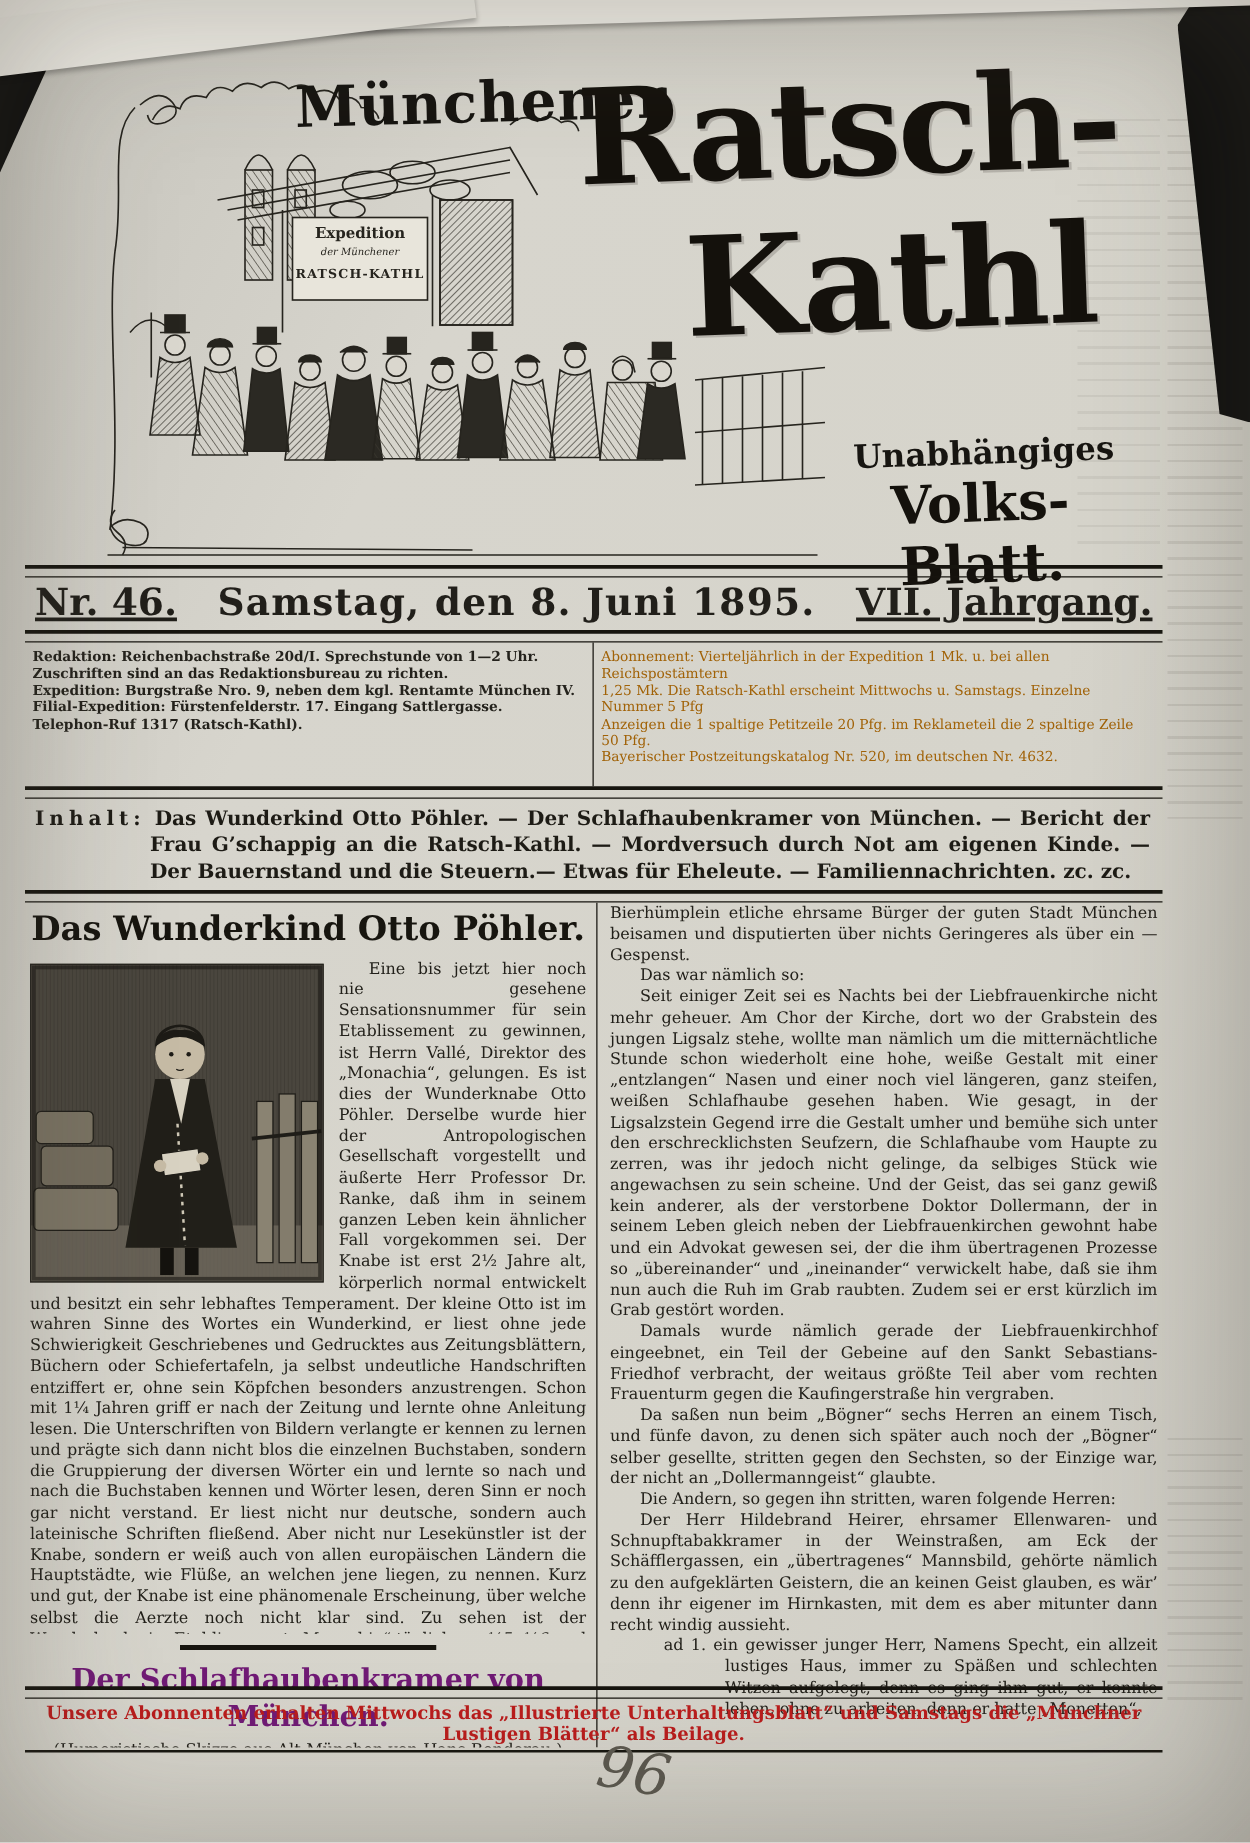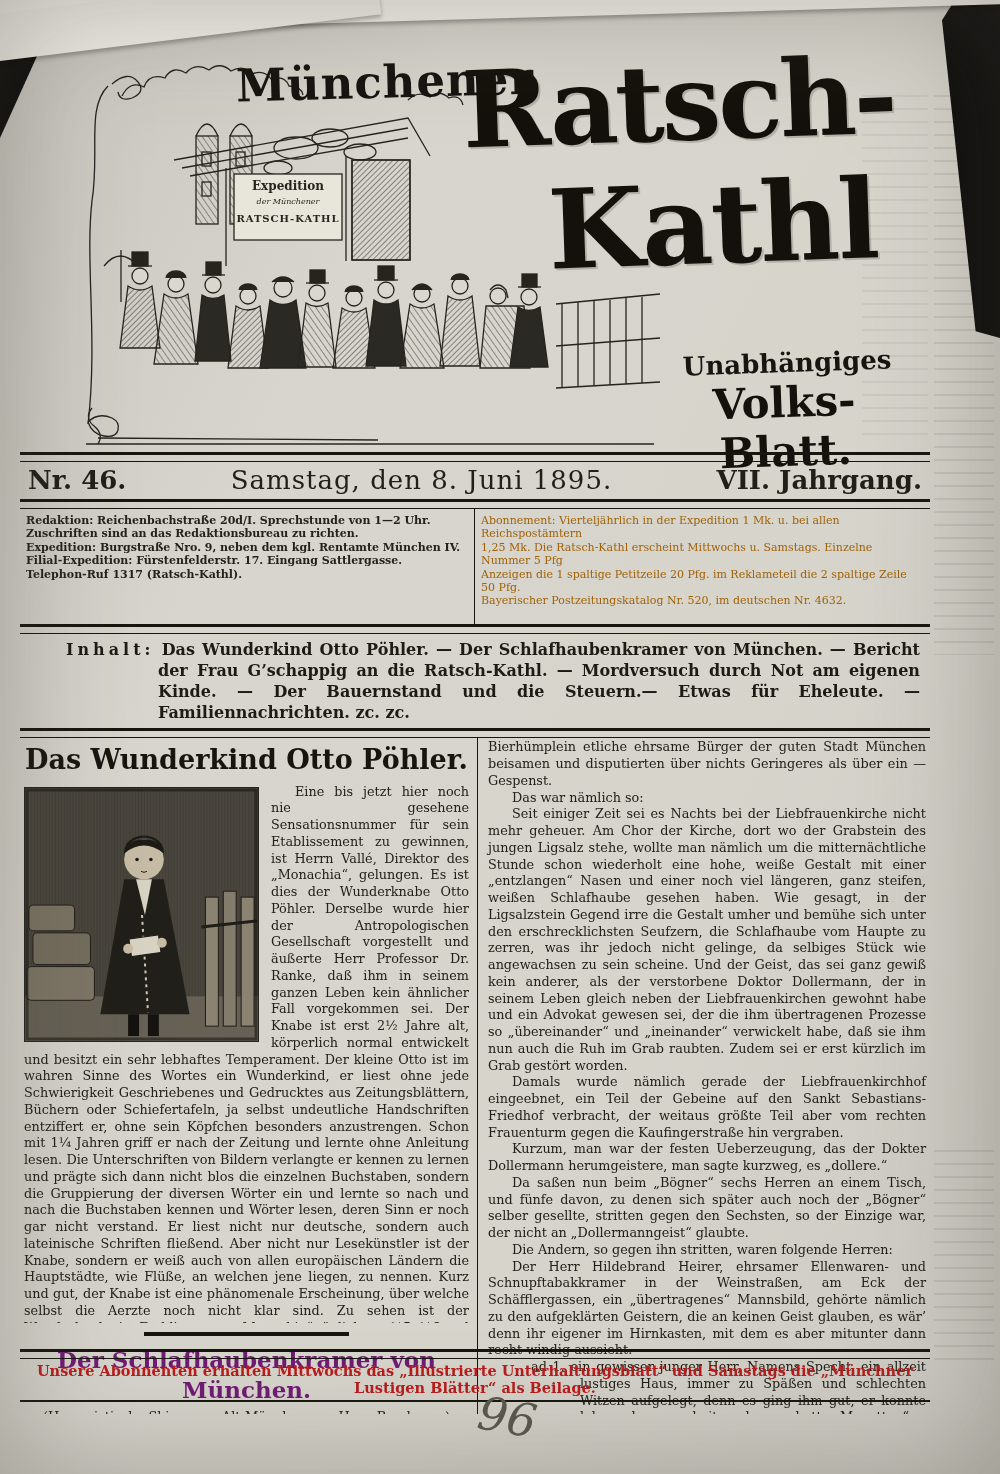--- a/index.html
+++ b/index.html
@@ -31,29 +31,29 @@
   .title2{position:absolute;left:548px;top:160px;font-size:110px;font-weight:bold;color:#14110c;
     letter-spacing:-2px;transform:rotate(-2deg);white-space:nowrap;text-shadow:2px 2px 0 rgba(25,22,16,.18);}
   .subtitle1{position:absolute;left:672px;top:348px;width:230px;text-align:center;font-size:26px;
     font-weight:bold;color:#171511;transform:rotate(-2deg);}
   .subtitle2{position:absolute;left:650px;top:378px;width:270px;text-align:center;font-size:42px;
     font-weight:bold;color:#14110c;transform:rotate(-2deg);}
   
   .content{position:absolute;left:20px;top:452px;width:910px;z-index:5;}
   .rule{height:6px;border-top:3px solid #17150f;border-bottom:1px solid #17150f;}
   .dateline{display:flex;justify-content:space-between;align-items:baseline;padding:3px 8px 4px;}
-  .issue,.volume{font-size:26px;font-weight:bold;}
-  .date{font-size:26px;font-weight:normal;letter-spacing:1px;}
+  .issue,.volume{font-size:30px;font-weight:bold;text-decoration:underline;}
+  .date{font-size:30px;font-weight:bold;letter-spacing:1px;}
   .imprint{display:flex;align-items:stretch;}
   .imprint-col{width:50%;box-sizing:border-box;text-align:left;padding:5px 6px 16px;
     font-size:11px;line-height:1.22;font-weight:bold;color:#24221c;}
   .imprint-col.left{border-right:1.5px solid #17150f;}
   .imprint-col.right{font-weight:normal;color:#a16207;}
   .inhalt{font-size:16px;line-height:1.32;font-weight:bold;text-align:justify;
-    padding:5px 10px 5px 100px;text-indent:-92px;color:#1d1b15;margin-left:38px;}
+    padding:5px 10px 5px 100px;text-indent:-92px;color:#1d1b15;}
   .inhalt .lbl{letter-spacing:4px;}
   .columns{display:flex;height:676px;overflow:hidden;}
   .col-left{width:457px;box-sizing:border-box;padding:2px 8px 0 4px;}
   .col-right{width:453px;box-sizing:border-box;border-left:1.5px solid #17150f;padding:1px 4px 16px 10px;}
   .body-text{font-size:12.8px;line-height:1.31;text-align:justify;color:#22201a;
     -webkit-hyphens:auto;hyphens:auto;}
   .a1-title{font-size:27px;font-weight:bold;text-align:center;margin:2px 0 6px;color:#17150f;}
   .a1-body{height:539px;overflow:hidden;}
   .a1-body p{margin:0;text-indent:24px;}
   .portrait{float:left;width:235px;height:255px;margin:3px 12px 2px 0;border:1px solid #26241e;
@@ -301,21 +301,20 @@
       <h2 class="a2-title">Der Schlafhaubenkramer von München.</h2>
       <p class="a2-sub">(Humoristische Skizze aus Alt-München von Hans Bonderau.)</p>
 
     </div>
 
     <div class="col-right body-text">
       <p class="noindent">Bierhümplein etliche ehrsame Bürger der guten Stadt München beisamen und disputierten über nichts Geringeres als über ein — Gespenst.</p>
       <p>Das war nämlich so:</p>
       <p>Seit einiger Zeit sei es Nachts bei der Liebfrauenkirche nicht mehr geheuer. Am Chor der Kirche, dort wo der Grabstein des jungen Ligsalz stehe, wollte man nämlich um die mitternächtliche Stunde schon wiederholt eine hohe, weiße Gestalt mit einer „entzlangen“ Nasen und einer noch viel längeren, ganz steifen, weißen Schlafhaube gesehen haben. Wie gesagt, in der Ligsalzstein Gegend irre die Gestalt umher und bemühe sich unter den erschrecklichsten Seufzern, die Schlafhaube vom Haupte zu zerren, was ihr jedoch nicht gelinge, da selbiges Stück wie angewachsen zu sein scheine. Und der Geist, das sei ganz gewiß kein anderer, als der verstorbene Doktor Dollermann, der in seinem Leben gleich neben der Liebfrauenkirchen gewohnt habe und ein Advokat gewesen sei, der die ihm übertragenen Prozesse so „übereinander“ und „ineinander“ verwickelt habe, daß sie ihm nun auch die Ruh im Grab raubten. Zudem sei er erst kürzlich im Grab gestört worden.</p>
       <p>Damals wurde nämlich gerade der Liebfrauenkirchhof eingeebnet, ein Teil der Gebeine auf den Sankt Sebastians-Friedhof verbracht, der weitaus größte Teil aber vom rechten Frauenturm gegen die Kaufingerstraße hin vergraben.</p>
-      <p>Kurzum, man war der festen Ueberzeugung, das der Dokter Dollermann herumgeistere, man sagte kurzweg, es „dollere.“</p>
       <p>Da saßen nun beim „Bögner“ sechs Herren an einem Tisch, und fünfe davon, zu denen sich später auch noch der „Bögner“ selber gesellte, stritten gegen den Sechsten, so der Einzige war, der nicht an „Dollermanngeist“ glaubte.</p>
       <p>Die Andern, so gegen ihn stritten, waren folgende Herren:</p>
       <p>Der Herr Hildebrand Heirer, ehrsamer Ellenwaren- und Schnupftabakkramer in der Weinstraßen, am Eck der Schäfflergassen, ein „übertragenes“ Mannsbild, gehörte nämlich zu den aufgeklärten Geistern, die an keinen Geist glauben, es wär’ denn ihr eigener im Hirnkasten, mit dem es aber mitunter dann recht windig aussieht.</p>
       <div class="adlist">
         <p>ad 1. ein gewisser junger Herr, Namens Specht, ein allzeit lustiges Haus, immer zu Späßen und schlechten Witzen aufgelegt, denn es ging ihm gut, er konnte leben, ohne zu arbeiten, denn er hatte „Monetten“,</p>
 
       </div>
 
     </div>
   </div>

